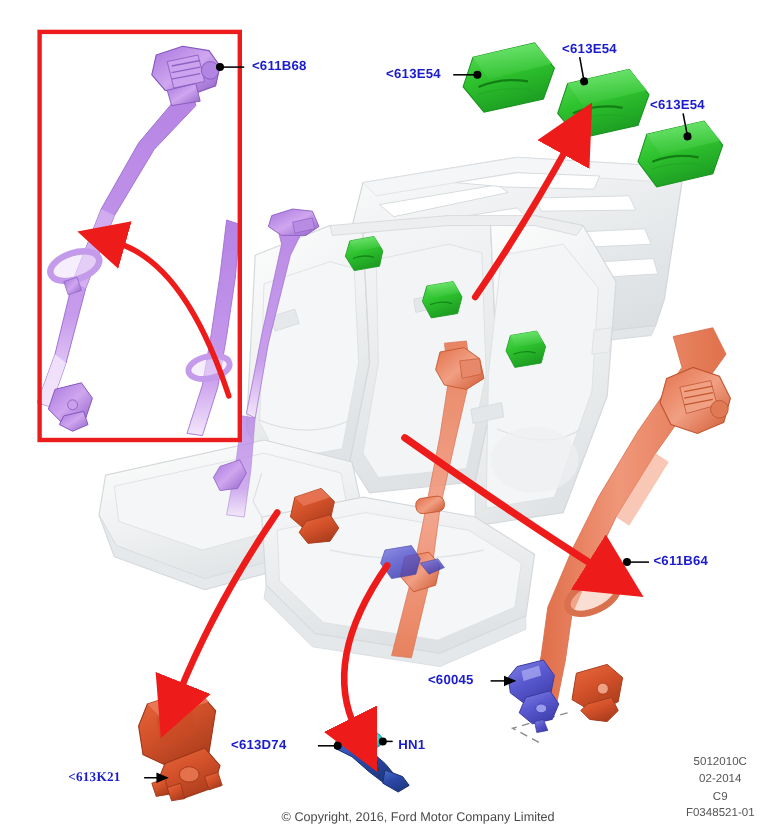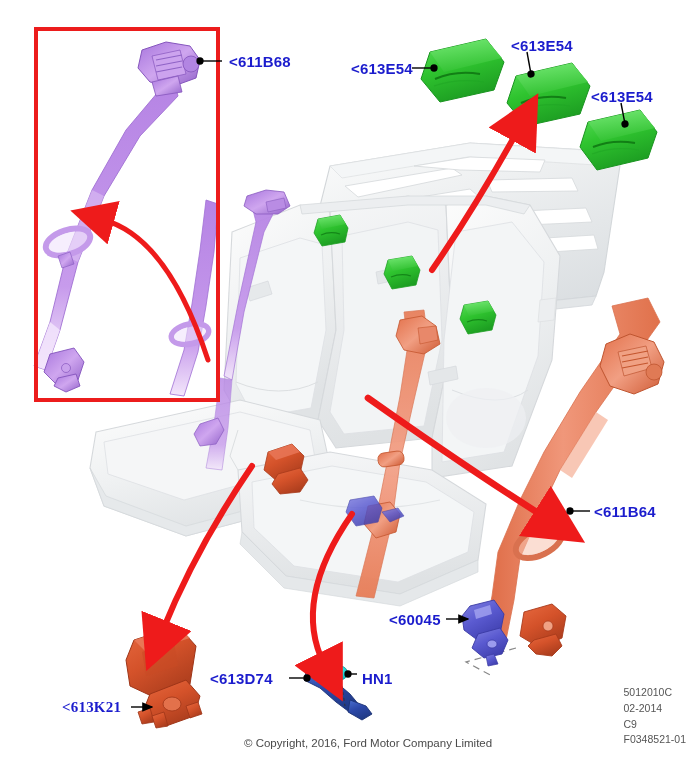--- a/index.html
+++ b/index.html
@@ -14,32 +14,32 @@
     height:762px;
     background:#ffffff;
     overflow:hidden;
   }
   #art{position:absolute;left:0;top:0;width:698px;height:762px;}
 
   .lbl{
     position:absolute;
     color:#1b1ccd;
     font-weight:bold;
-    font-size:15px;
+    font-size:12px;
     letter-spacing:.2px;
     white-space:nowrap;
     line-height:1;
   }
   .copy{
     position:absolute;
     color:#4a4a4a;
     font-size:11.5px;
     white-space:nowrap;
   }
-  .metablock{position:absolute;right:12px;bottom:14px;text-align:left;}
+  .metablock{position:absolute;right:12px;bottom:14px;text-align:center;}
   .metablock div{color:#555;font-size:10.5px;line-height:1.5;white-space:nowrap;}
 </style>
 </head>
 <body>
 
 <div id="page">
 
   <svg id="art" viewBox="0 0 698 762">
     <defs>
 
@@ -382,21 +382,21 @@
   <span class="lbl" style="left:229px;top:54px;text-align:center;">&lt;611B68</span>
   <span class="lbl" style="left:351px;top:61px;">&lt;613E54</span>
   <span class="lbl" style="left:511px;top:38px;">&lt;613E54</span>
   <span class="lbl" style="left:591px;top:89px;">&lt;613E54</span>
   <span class="lbl" style="left:594px;top:504px;text-align:center;">&lt;611B64</span>
   <span class="lbl" style="left:389px;top:612px;">&lt;60045</span>
   <span class="lbl" style="left:62px;top:700px;font-family:Liberation Serif, serif;">&lt;613K21</span>
   <span class="lbl" style="left:210px;top:671px;">&lt;613D74</span>
   <span class="lbl" style="left:362px;top:671px;">HN1</span>
 
-  <span class="copy" style="left:244px;top:737px;">© Copyright, 2016, Ford Motor Company Limited</span>
+  <span class="copy" style="left:256px;top:737px;">© Copyright, 2016, Ford Motor Company Limited</span>
 
   <div class="metablock">
     <div>5012010C</div>
     <div>02-2014</div>
     <div>C9</div>
     <div>F0348521-01</div>
   </div>
 
 </div>
 

